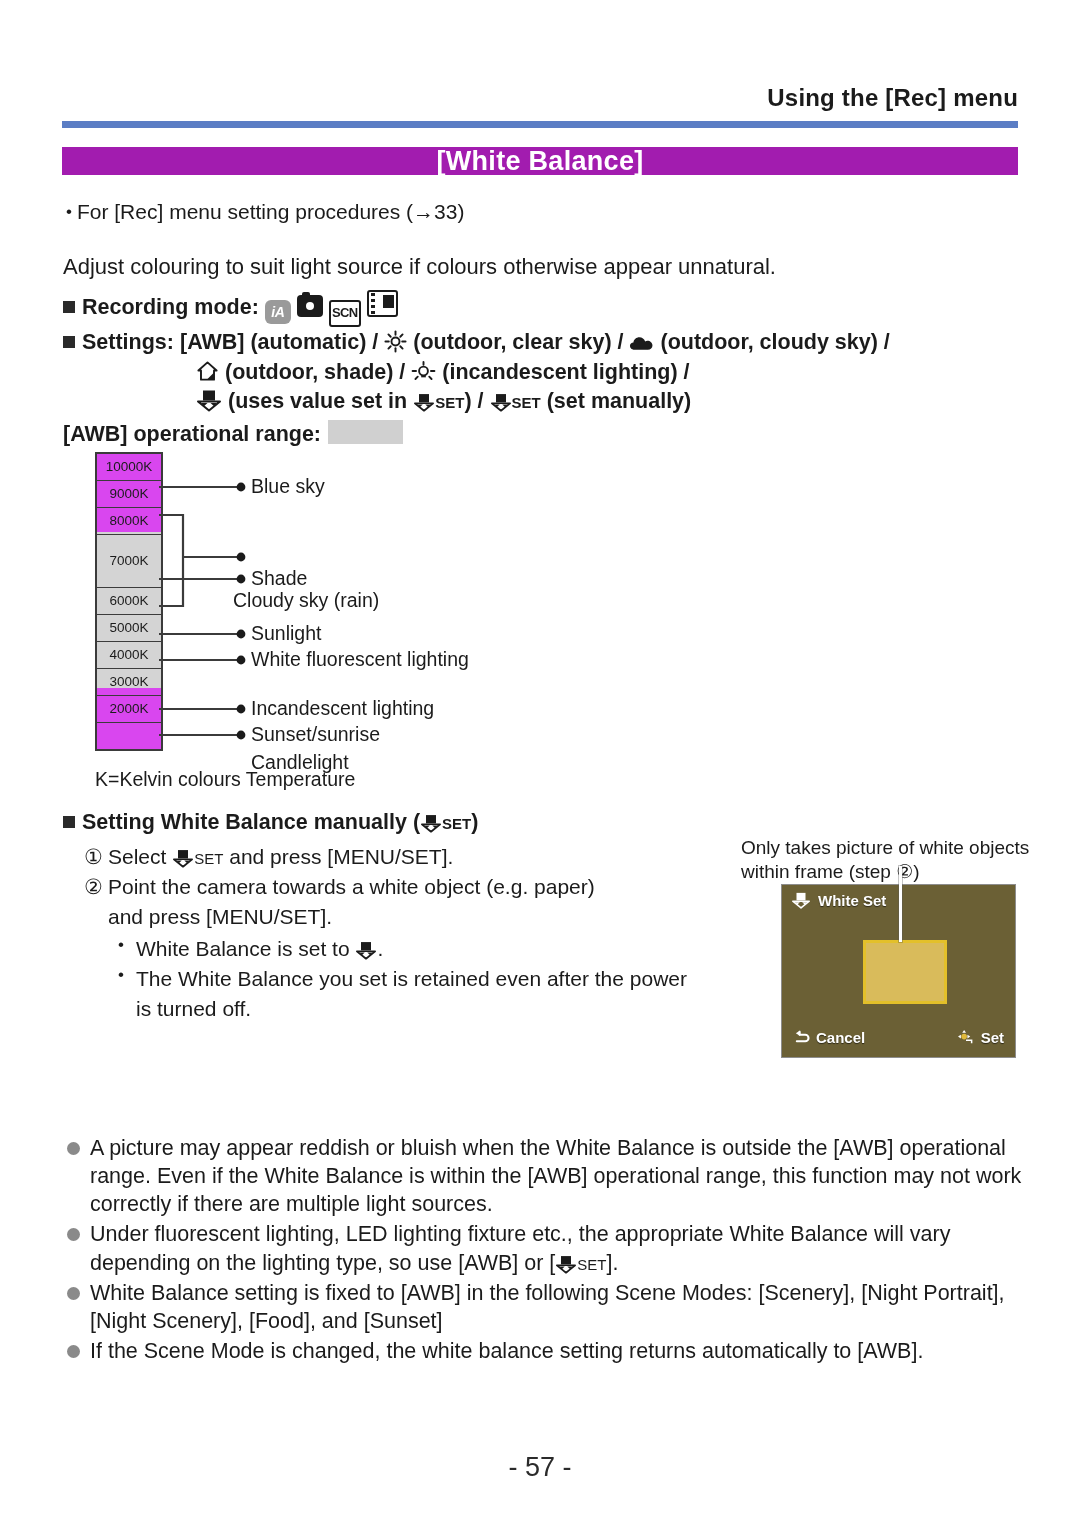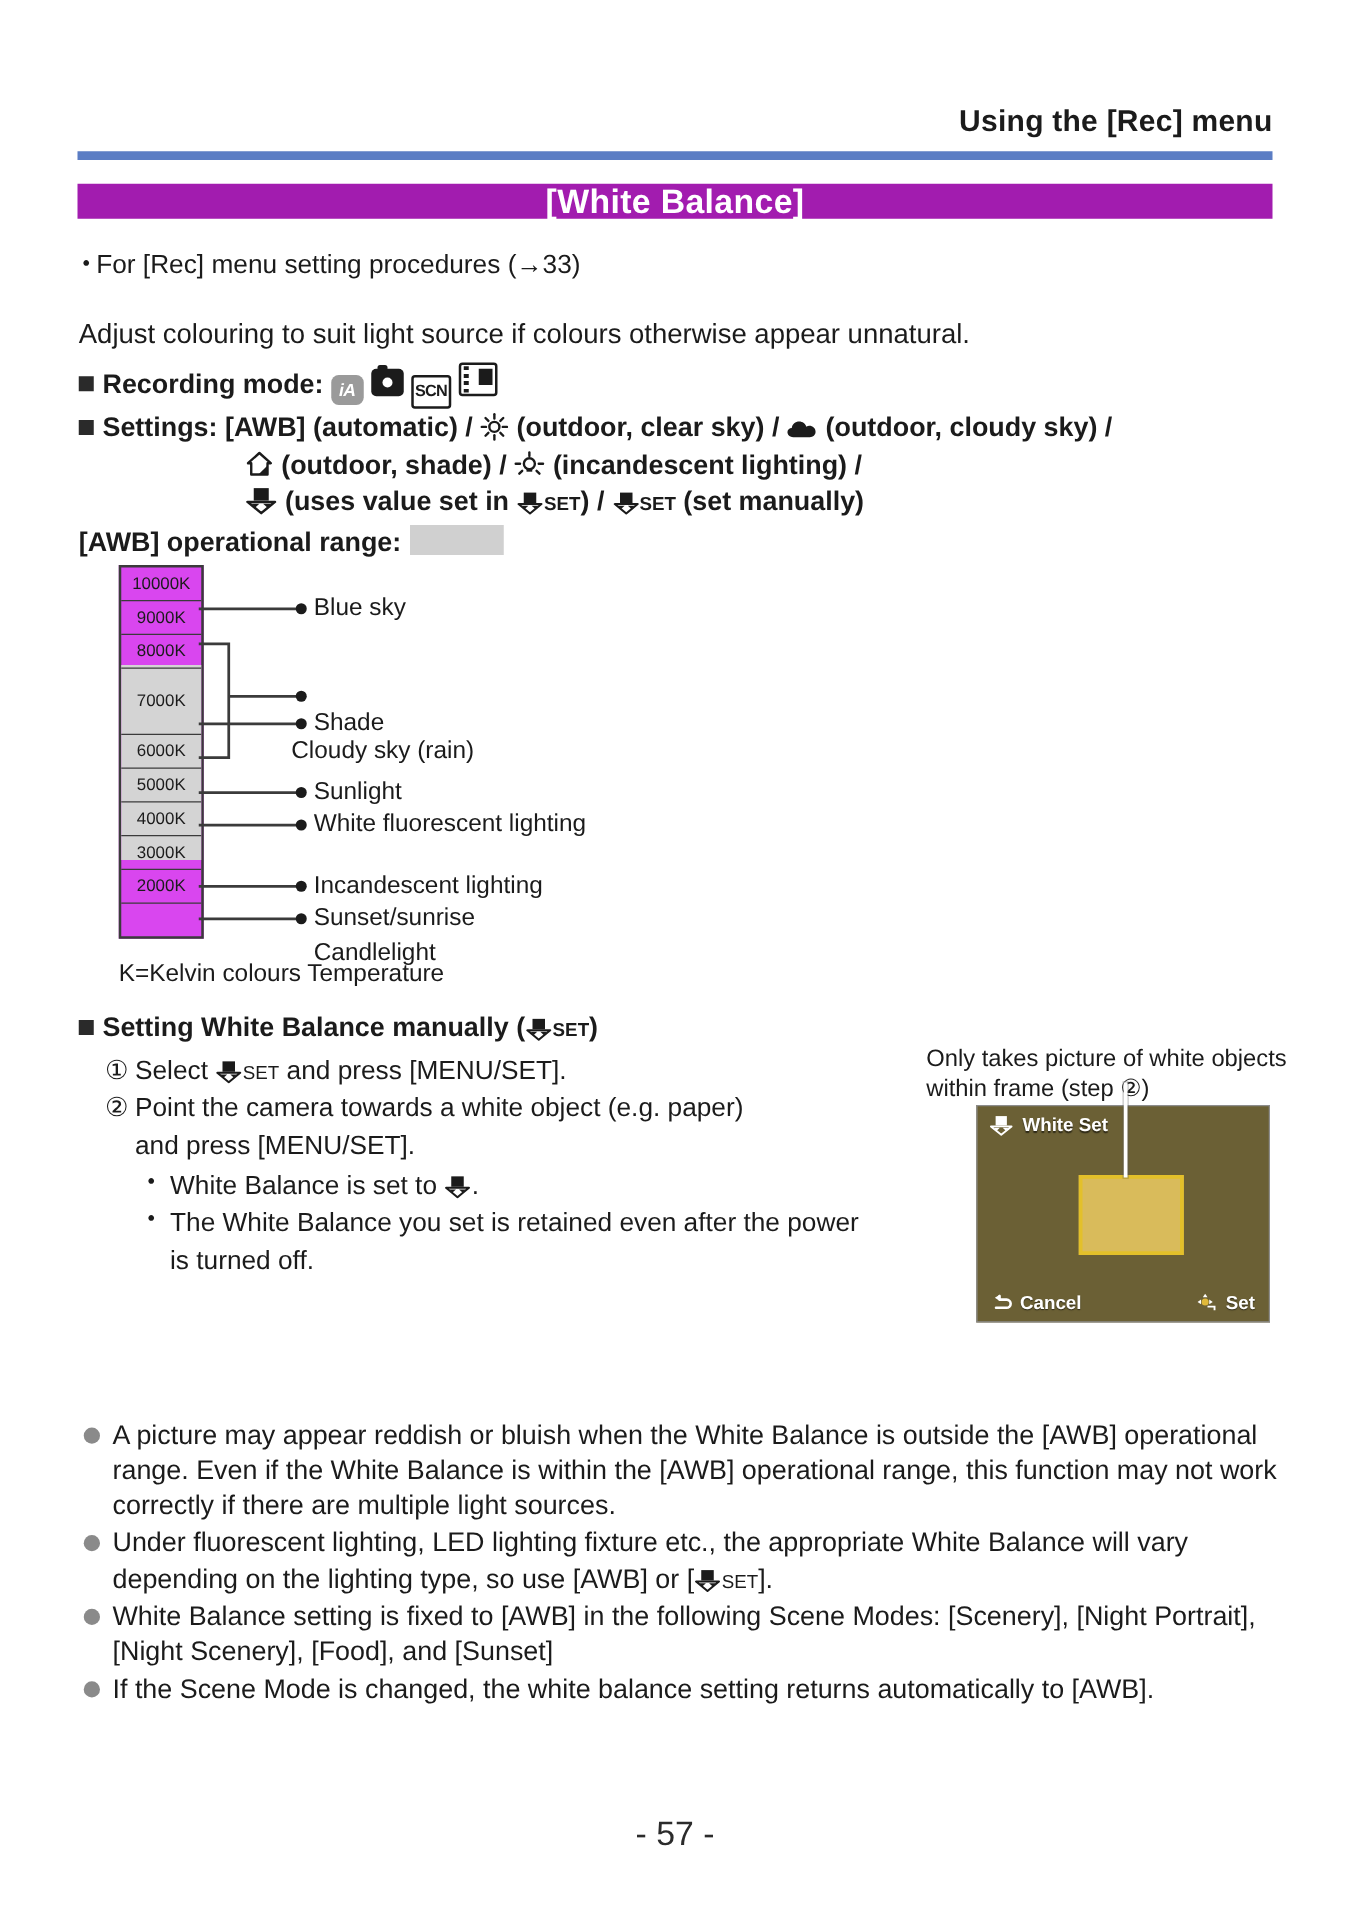--- a/index.html
+++ b/index.html
@@ -160,21 +160,21 @@
     position:absolute;left:81px;top:55px;width:78px;height:58px;
     background:#d9bb5b;border:3px solid #e3c02a;
   }
   .leader{
     position:absolute;left:899px;top:866px;width:3px;height:76px;
     background:#ffffff;z-index:4;
     box-shadow:0 0 0 1px rgba(90,90,90,.35);
   }
   .screen .botbar{
     position:absolute;left:0;right:0;bottom:6px;height:22px;
-    display:flex;align-items:flex-end;justify-content:space-between;
+    display:flex;align-items:flex-start;justify-content:space-between;
     padding:0 11px;color:#fff;font-size:15px;font-weight:bold;
     text-shadow:0 1px 1px rgba(0,0,0,.6);
   }
   .screen .botbar .grp{display:flex;align-items:center;gap:6px;}
 
   
   .notes{
     position:absolute;left:66px;top:1134px;width:960px;
     font-size:21.5px;line-height:1.31;
   }

